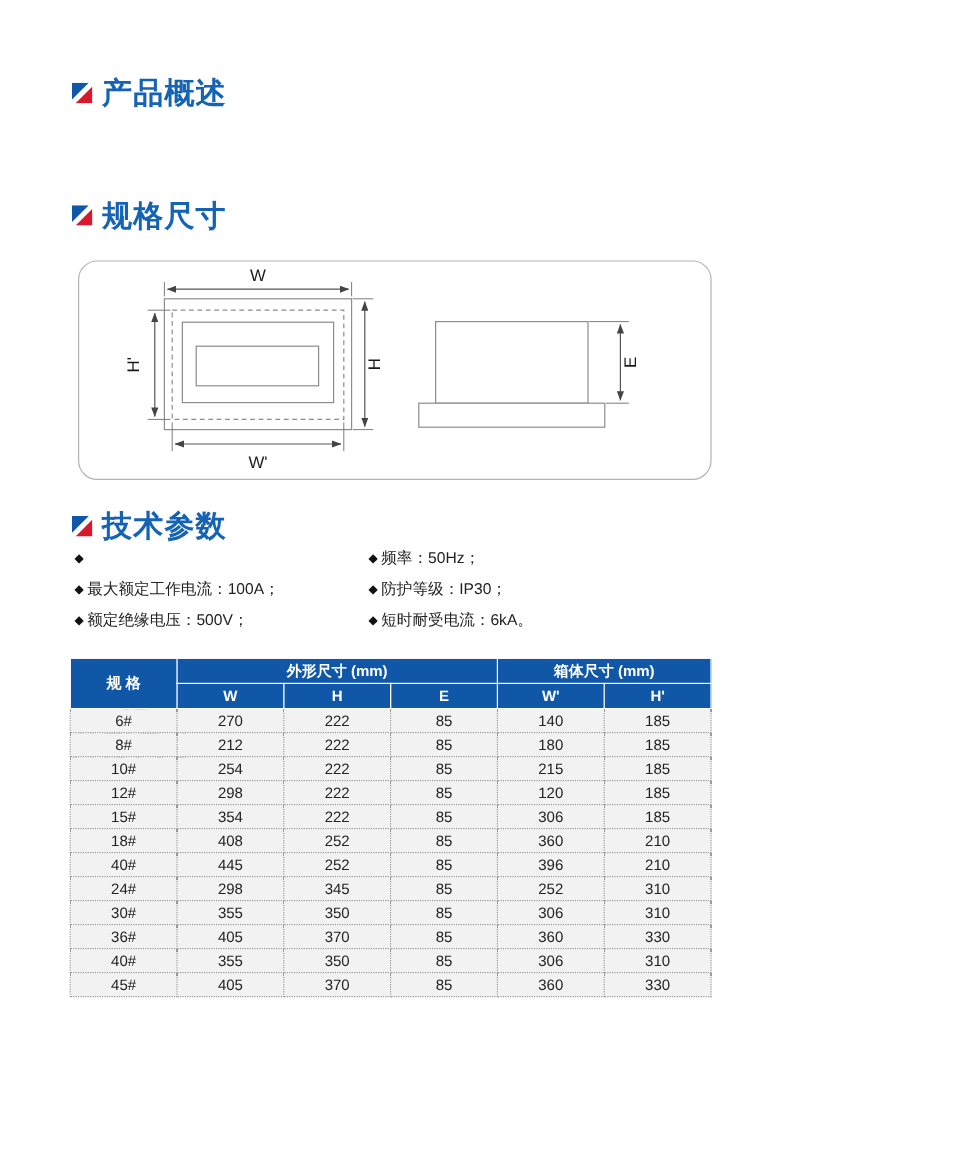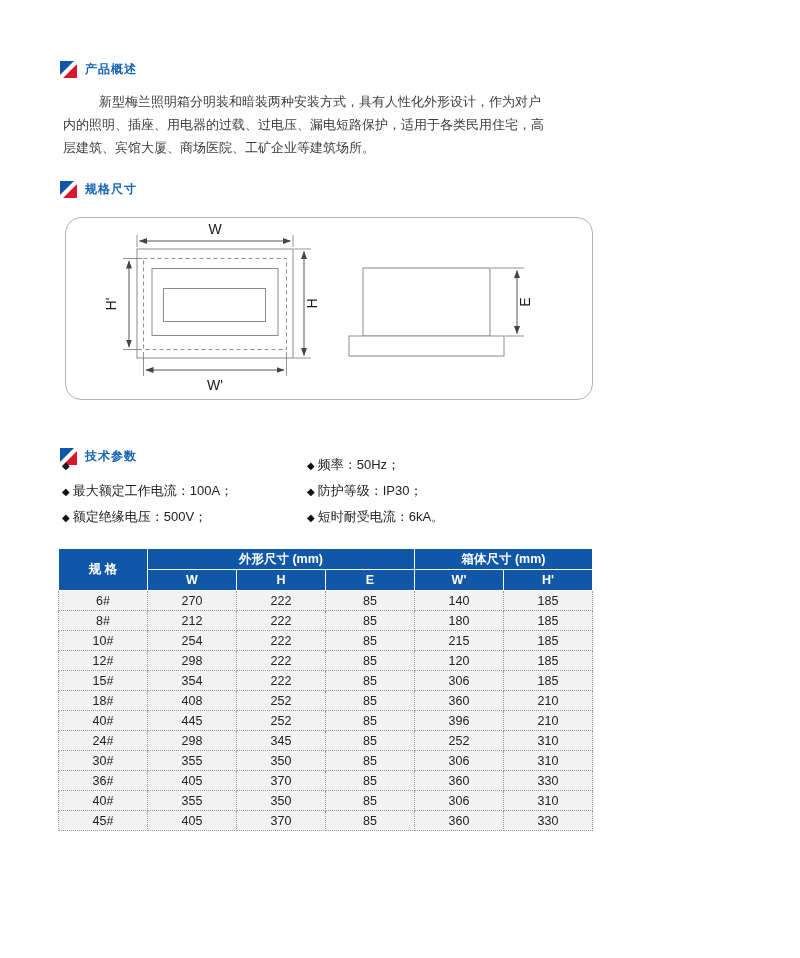--- a/index.html
+++ b/index.html
@@ -2,27 +2,27 @@
 <html style="--title-blue: #1463b5; --icon-blue: #0f57a9; --icon-red: #d7182d; --header-bg: #1157a8; --header-text: #ffffff; --row-bg: #f2f2f2; --body-text: #3c3c3c;"><head>
 <meta charset="utf-8">
 <style>
   * { box-sizing: border-box; }
   html,body { margin:0; padding:0; background:#ffffff; }
   body { font-family:"Liberation Sans","DejaVu Sans",sans-serif; }
   .page { position:relative; width:800px; height:958px; background:#fff; overflow:hidden; }
 
   
   .sec-title { position:absolute; left:60px; display:flex; align-items:center; gap:8px; }
-  .sec-title .txt { color:var(--title-blue,#1463b5); font-size:12px; font-weight:bold; letter-spacing:1px; }
+  .sec-title .txt { color:var(--title-blue,#1463b5); font-size:25px; font-weight:bold; letter-spacing:1px; }
   .sec-icon { width:17px; height:17px; display:inline-block; }
   .tri-blue { fill:var(--icon-blue,#0f57a9); }
   .tri-red  { fill:var(--icon-red,#d7182d); }
   #t-overview { top:61px; }
-  #t-spec     { top:181px; }
-  #t-tech     { top:448px; }
+  #t-spec     { top:163px; }
+  #t-tech     { top:422px; }
   #t-outline  { top:580px;flex-direction:column; }
 
   
   .overview-para { position:absolute; left:63px; top:90px; width:486px; margin:0;
     font-size:13px; line-height:23px; color:var(--body-text,#3c3c3c); text-indent:36px; }
 
   
   .diagram-box { position:absolute; left:65px; top:217px; width:528px; height:183px;
     border:1px solid #b3b3b3; border-radius:16px; background:#fff; }
   .diagram-box svg { display:block; }
@@ -55,21 +55,20 @@
 
   <div class="sec-title" id="t-overview">
     <span class="sec-icon">
       <svg width="17" height="17" viewBox="0 0 17 17">
         <polygon class="tri-blue" points="0,0 14,0 0,14"></polygon>
         <polygon class="tri-red" points="17,3 17,17 3,17"></polygon>
       </svg>
     </span>
     <span class="txt">产品概述</span>
   </div>
-  <p class="overview-para">新型梅兰照明箱分明装和暗装两种安装方式，具有人性化外形设计，作为对户内的照明、插座、用电器的过载、过电压、漏电短路保护，适用于各类民用住宅，高层建筑、宾馆大厦、商场医院、工矿企业等建筑场所。</p>
 
   <div class="sec-title" id="t-spec">
     <span class="sec-icon">
       <svg width="17" height="17" viewBox="0 0 17 17">
         <polygon class="tri-blue" points="0,0 14,0 0,14"></polygon>
         <polygon class="tri-red" points="17,3 17,17 3,17"></polygon>
       </svg>
     </span>
     <span class="txt">规格尺寸</span>
   </div>

